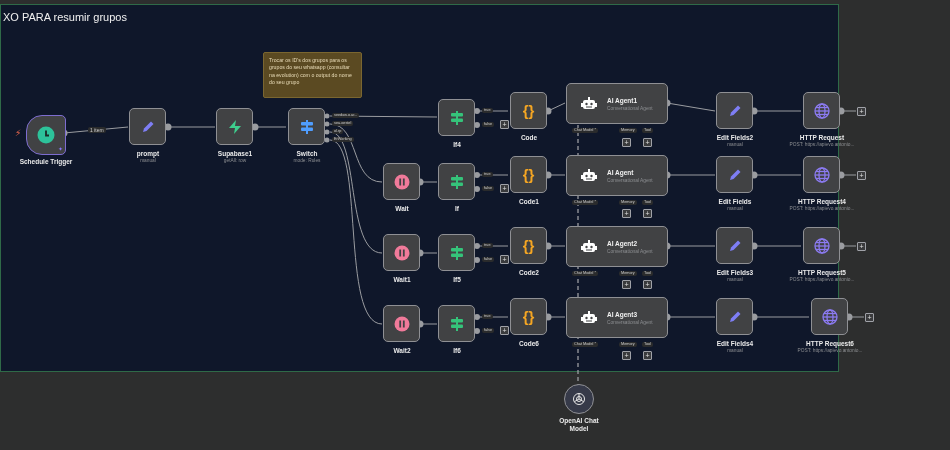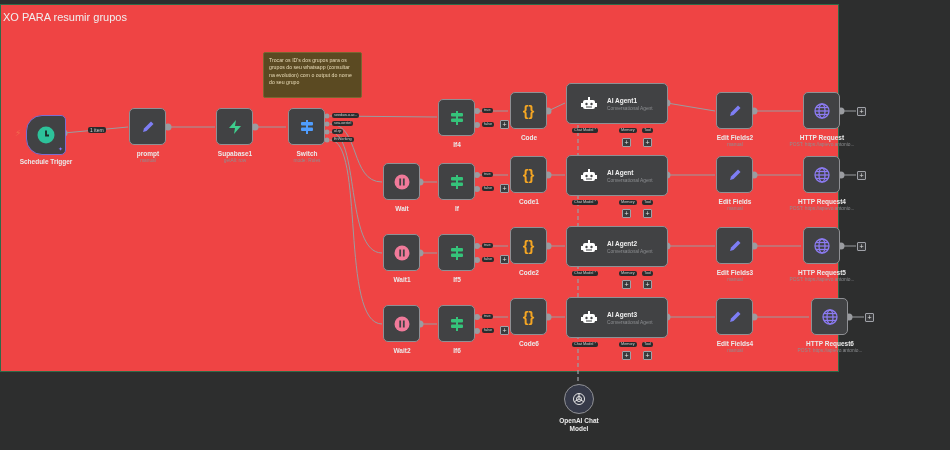--- a/index.html
+++ b/index.html
@@ -1,17 +1,17 @@
 <!DOCTYPE html>
 <html><head>
 <meta charset="utf-8">
 <style>
   html,body{margin:0;padding:0;}
   body{width:950px;height:450px;background:#2d2e2e;position:relative;overflow:hidden;font-family:"Liberation Sans","DejaVu Sans",sans-serif;color:#e8e8e8;}
-  .sticky-area{position:absolute;left:0;top:4px;width:839px;height:368px;background:#ef4444;border:1px solid #2f6a48;box-sizing:border-box;}
+  .sticky-area{position:absolute;left:0;top:4px;width:839px;height:368px;background:#0f172a;border:1px solid #2f6a48;box-sizing:border-box;}
   .sticky-title{position:absolute;left:2px;top:6px;font-size:11px;color:#f0f0f0;}
   .note{position:absolute;left:263px;top:52px;width:99px;height:46px;background:#5b4a22;border:1px solid #7a6630;box-sizing:border-box;border-radius:2px;padding:4px 5px;font-size:5.2px;line-height:7.3px;color:#e9dcb8;}
   svg.edges{position:absolute;left:0;top:0;width:950px;height:450px;pointer-events:none;}
   .node{position:absolute;width:37px;height:37px;background:#414244;border:1.5px solid #8f9094;border-radius:5px;box-sizing:border-box;display:flex;align-items:center;justify-content:center;}
   .node.trigger{border-radius:16px 5px 5px 16px;border-color:#7d6dd0;}
   .node.agent{width:102px;height:41px;justify-content:flex-start;padding-left:14px;}
   .node.circle{width:30px;height:30px;border-radius:50%;background:#363a49;}
   .label{position:absolute;width:110px;text-align:center;font-size:6.5px;font-weight:bold;color:#eaeaea;white-space:nowrap;}
   .sub{position:absolute;width:110px;text-align:center;font-size:4.8px;color:#8d8f92;white-space:nowrap;}
   .agent-title{font-size:6.5px;color:#f0f0f0;font-weight:bold;}

